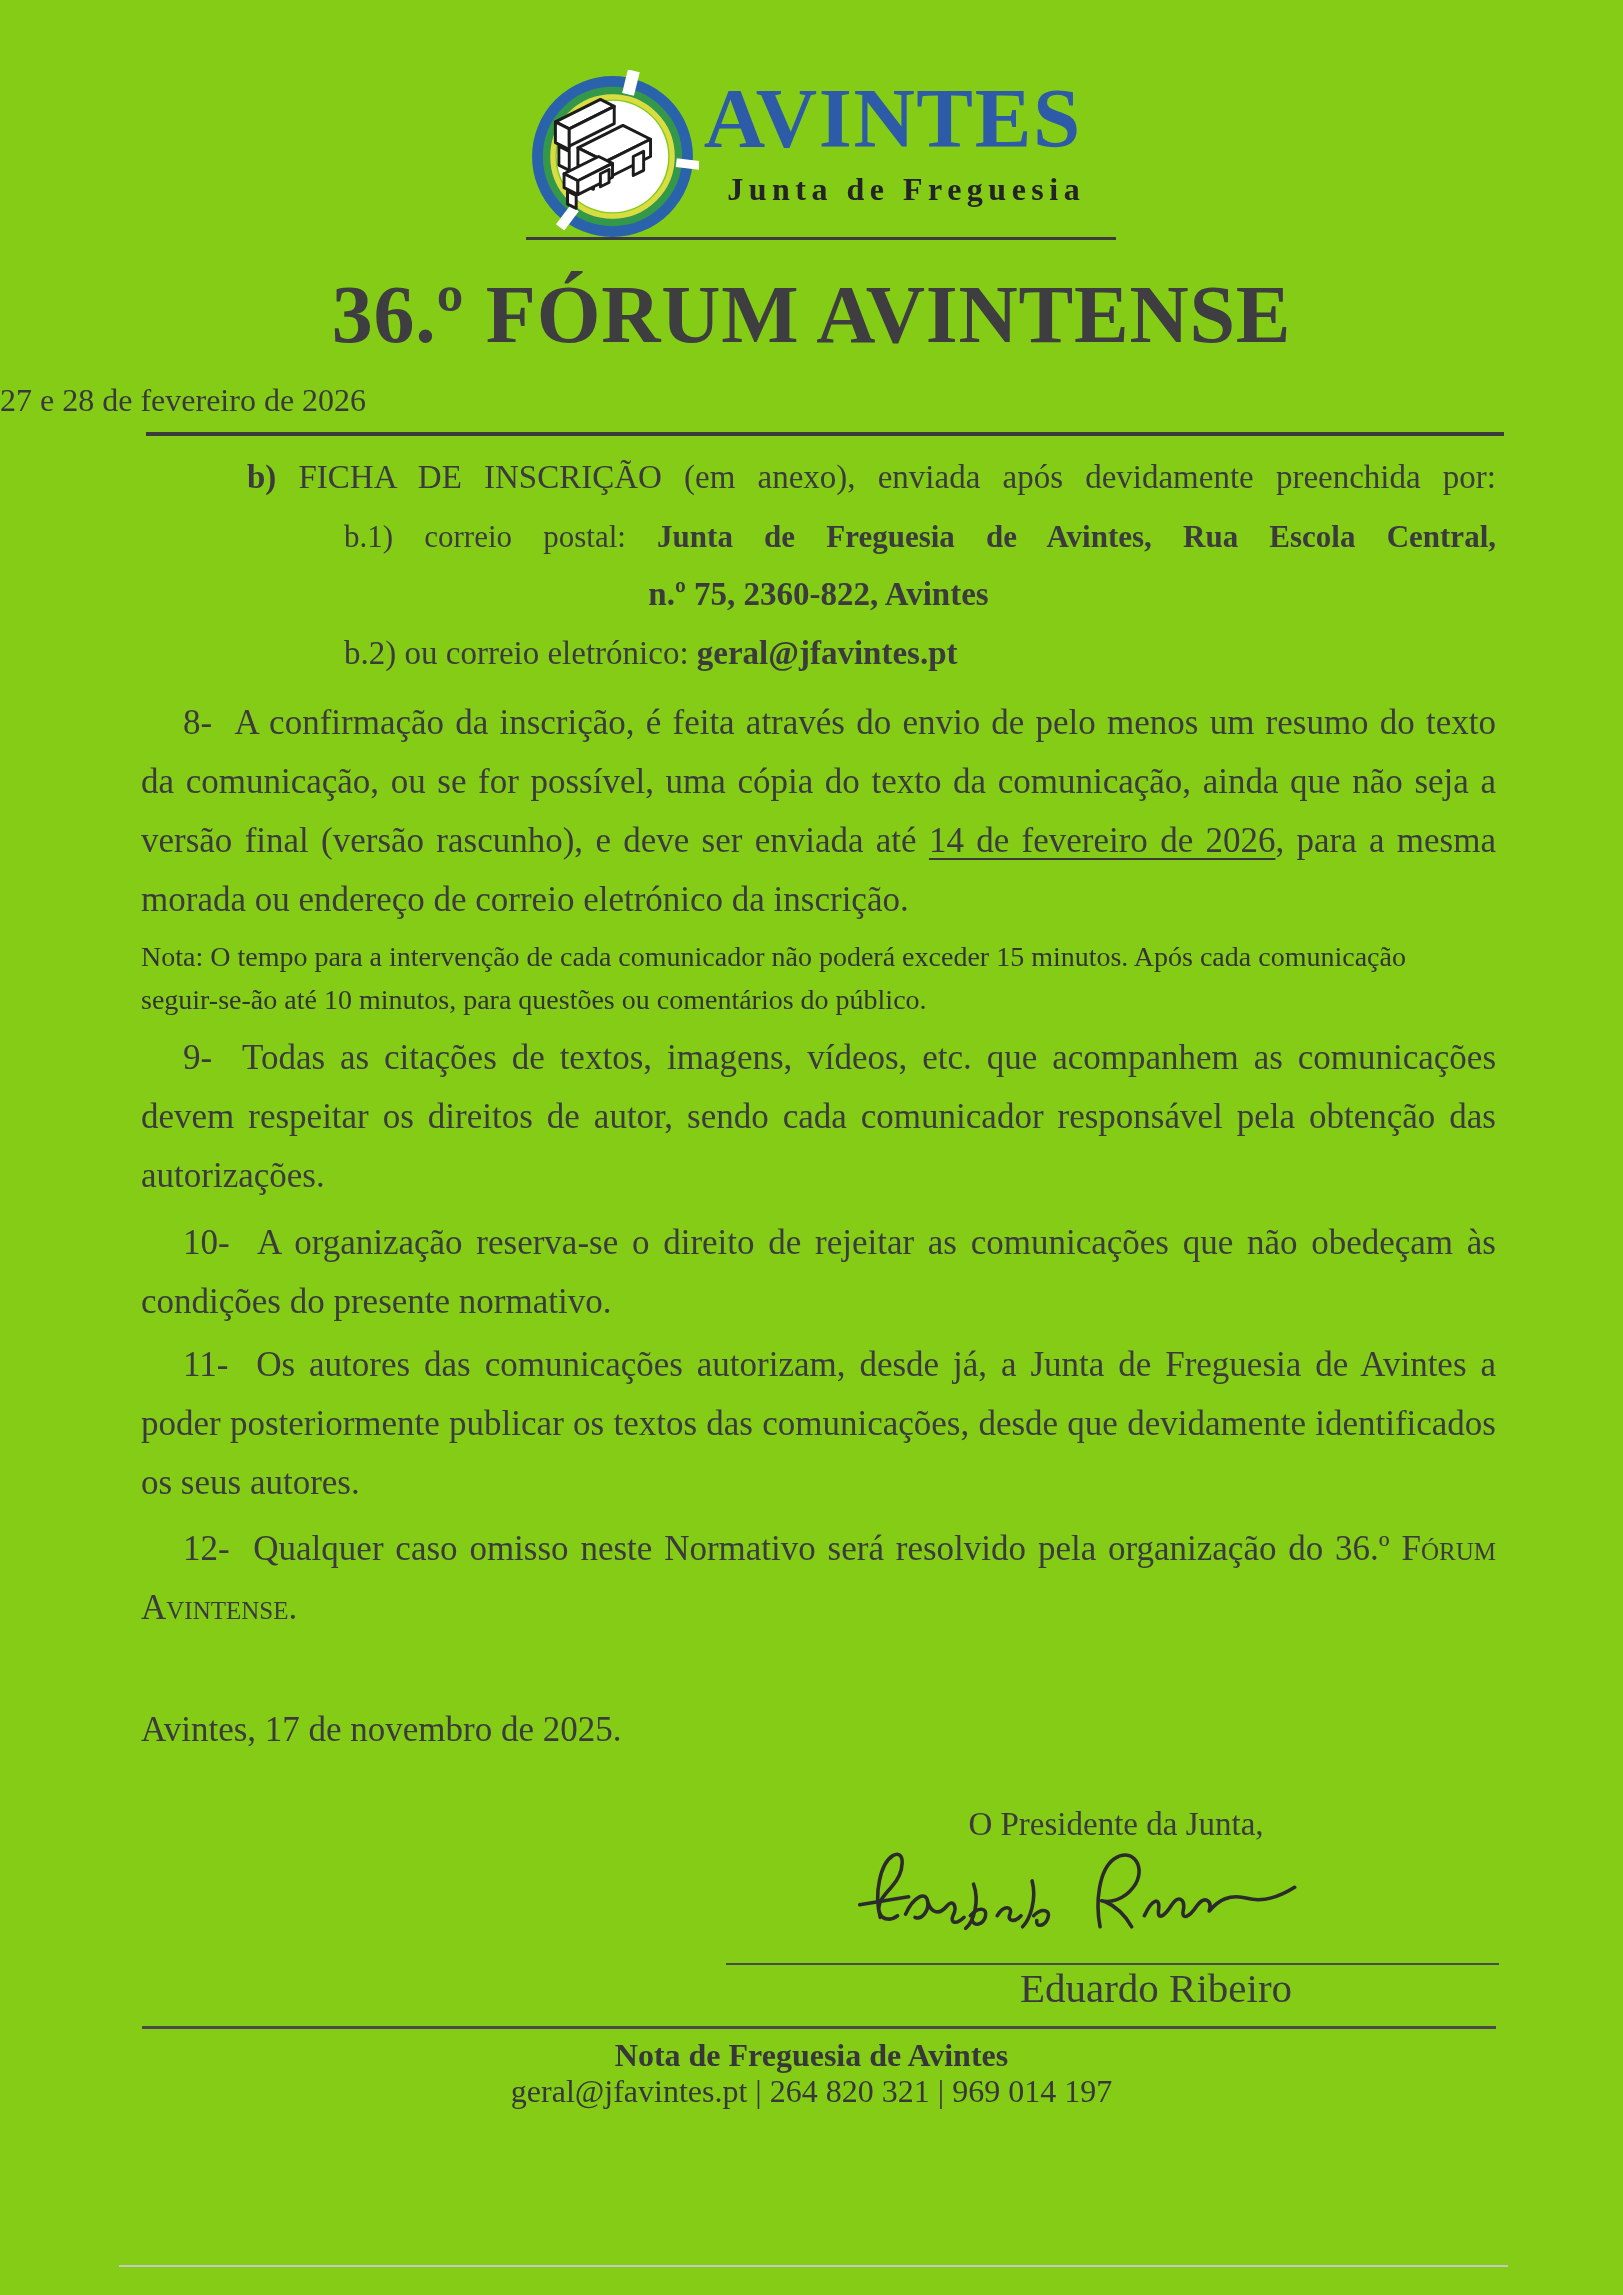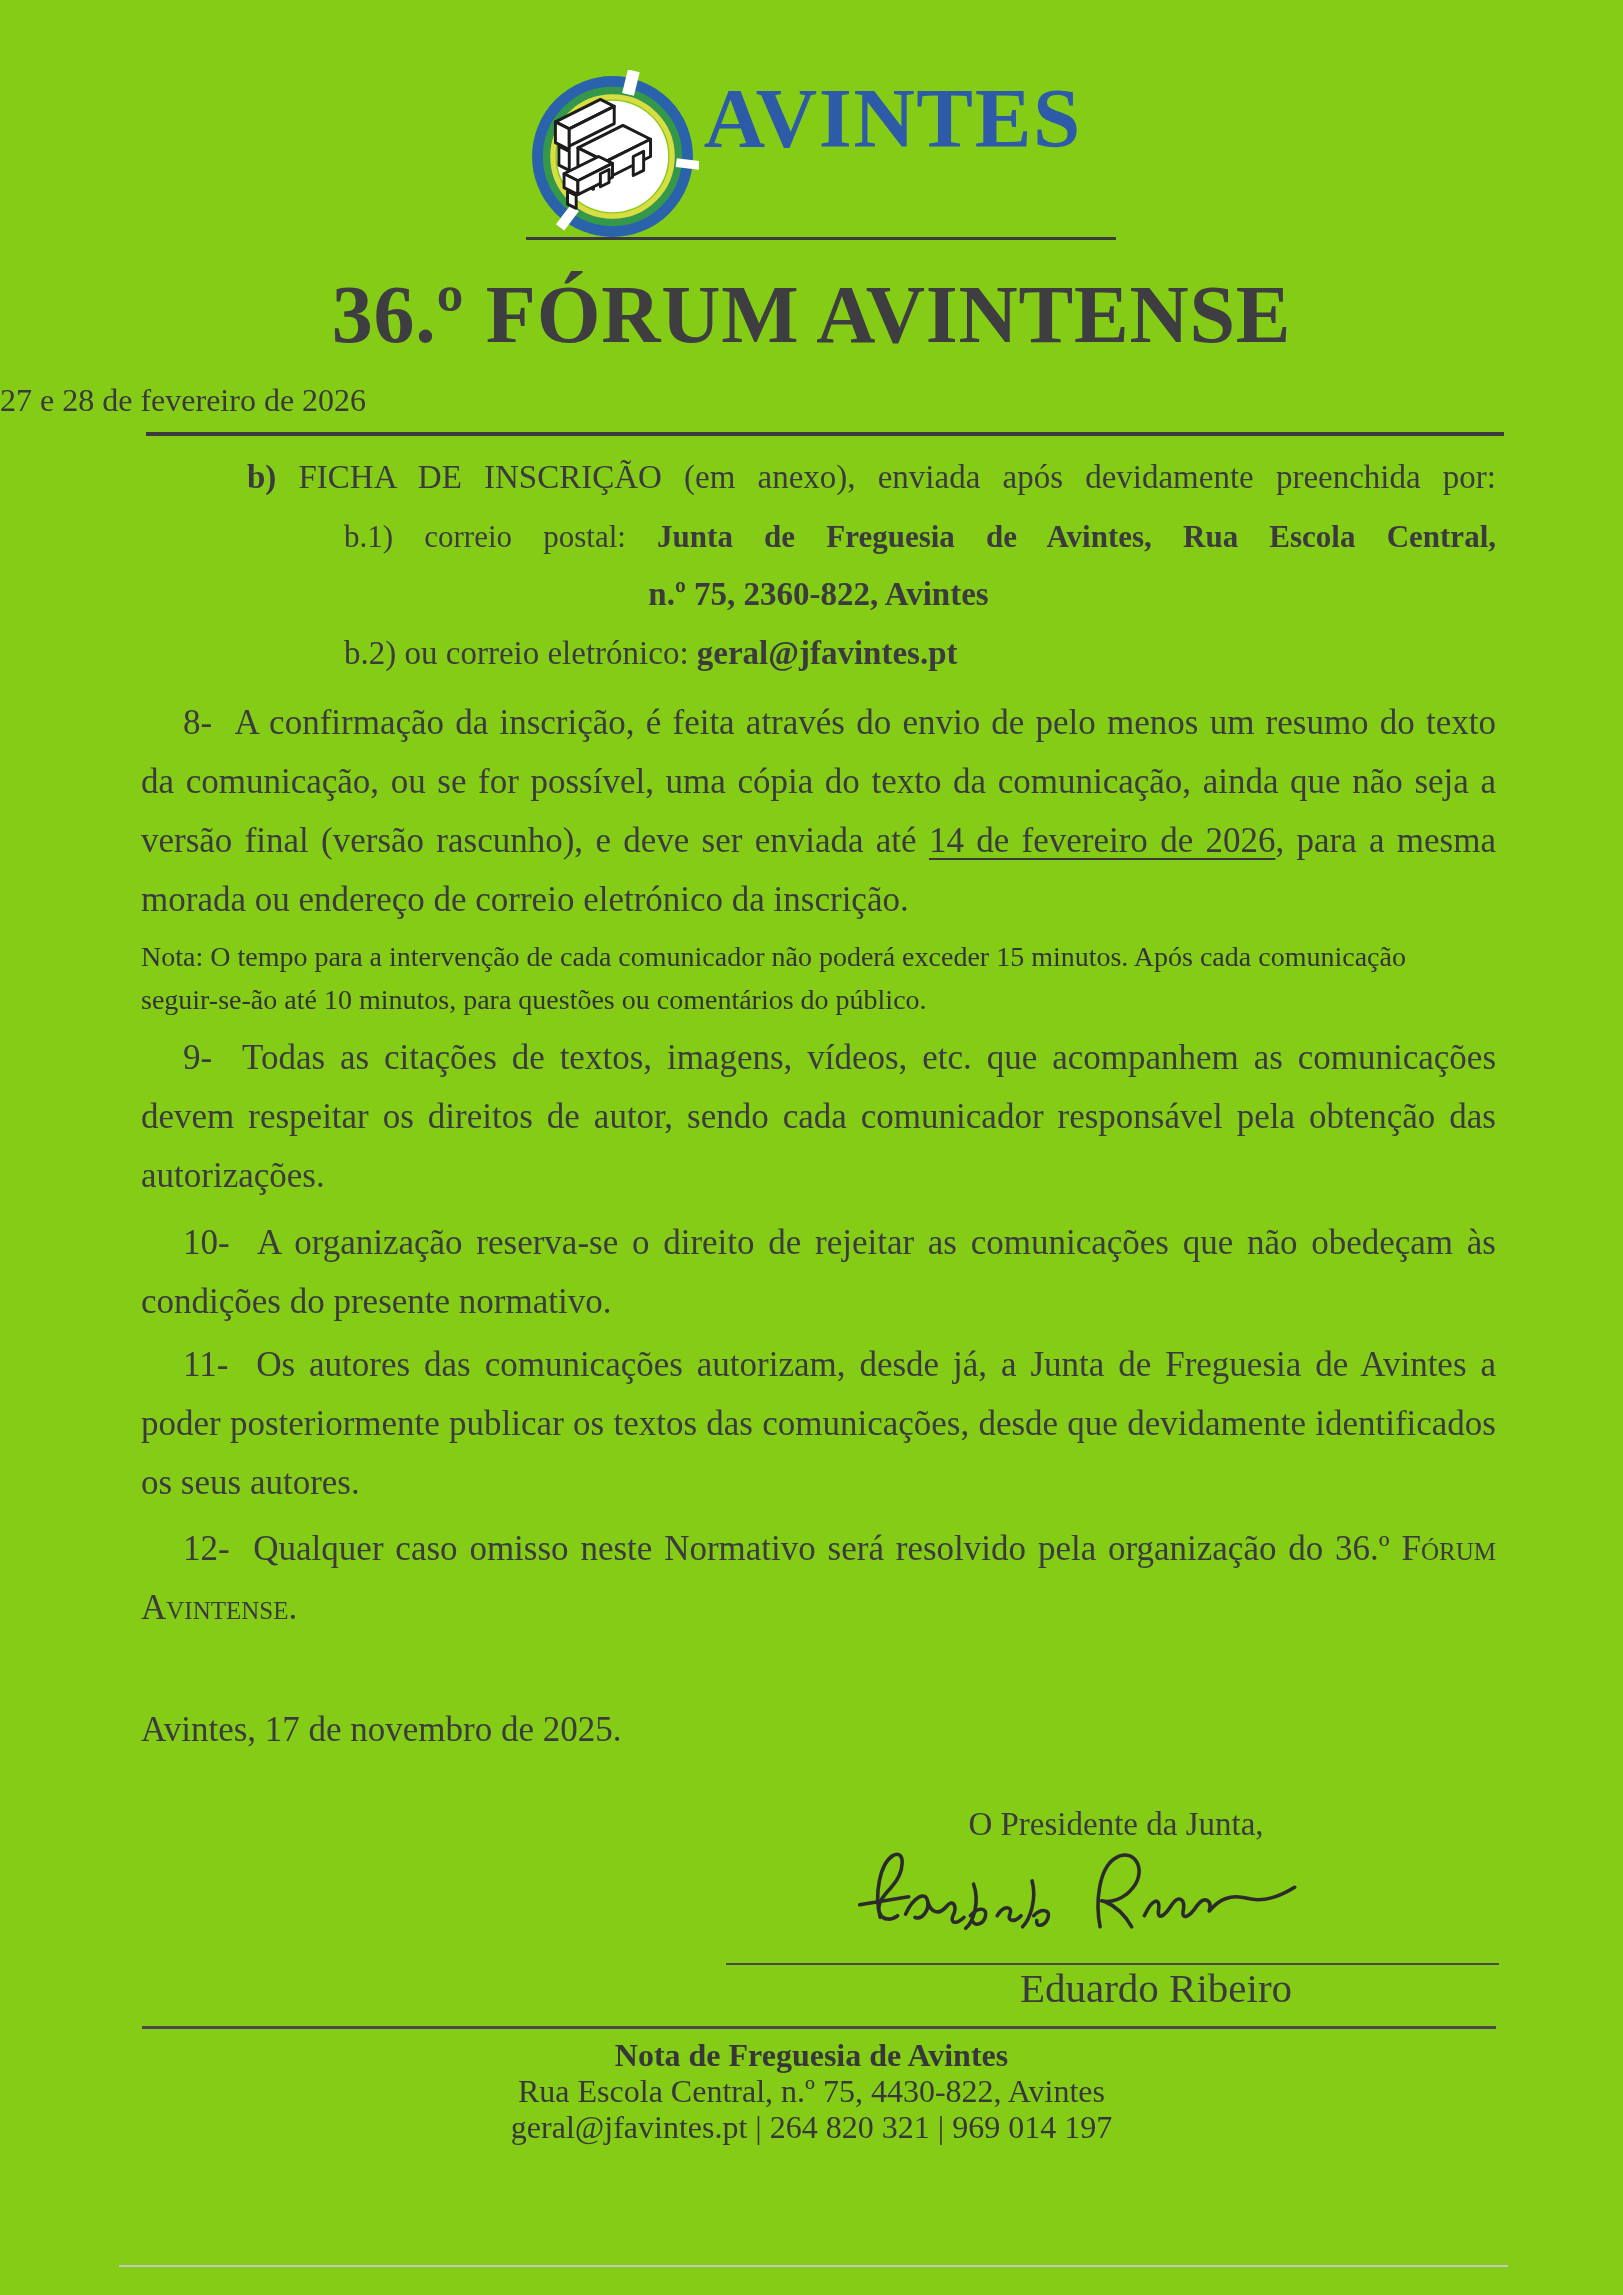--- a/index.html
+++ b/index.html
@@ -77,20 +77,21 @@
         <polygon points="62,50 68,47 68,58 62,61"></polygon>
         <polygon points="22,60 42,50 50,54 30,64"></polygon>
         <polygon points="22,60 30,64 30,72 22,68"></polygon>
         <polygon points="30,64 50,54 50,62 30,72"></polygon>
         <polygon points="24,70 29,72.5 29,80 24,77.5"></polygon>
         <polygon points="43,60 48,57.5 48,65 43,67.5"></polygon>
       </g>
     </svg>
     <div class="brand-col">
       <div class="brand">AVINTES</div>
+      <div class="brand-tagline">Junta de Freguesia</div>
     </div>
   </div>
   <div class="logo-rule"></div>
 
   <div class="doc-title">36.º FÓRUM AVINTENSE</div>
   <div class="doc-date">27 e 28 de fevereiro de 2026</div>
   <div class="rule-top"></div>
 
   <div class="section-b">
     <div class="line-b"><span class="b">b)</span><span>&nbsp;FICHA DE INSCRIÇÃO (em anexo), enviada após devidamente preenchida por:</span></div>
@@ -123,19 +124,18 @@
       <path d="M 320 112 C 314 82 318 40 338 26 C 362 10 380 38 362 62 C 350 78 332 82 322 79 M 326 80 C 340 86 352 98 360 112"></path>
       <path d="M 376 98 C 386 76 396 74 394 90 C 392 103 400 101 410 85 C 420 70 428 78 425 92 C 423 103 432 101 442 86 C 452 72 462 78 458 92 C 470 78 484 70 506 76 C 528 82 550 72 566 62"></path>
     </g>
   </svg>
   <div class="sig-line"></div>
   <div class="sig-name">Eduardo Ribeiro</div>
 
   <div class="footer-rule"></div>
   <div class="footer">
     <div class="org">Nota de Freguesia de Avintes</div>
-    <div>Rua Escola Central, n.º 75, 4430-822, Avintes</div>
     <div>geral@jfavintes.pt | 264 820 321 | 969 014 197</div>
   </div>
   <div class="bottom-rule"></div>
 
 </div>
 
 
 </body></html>

